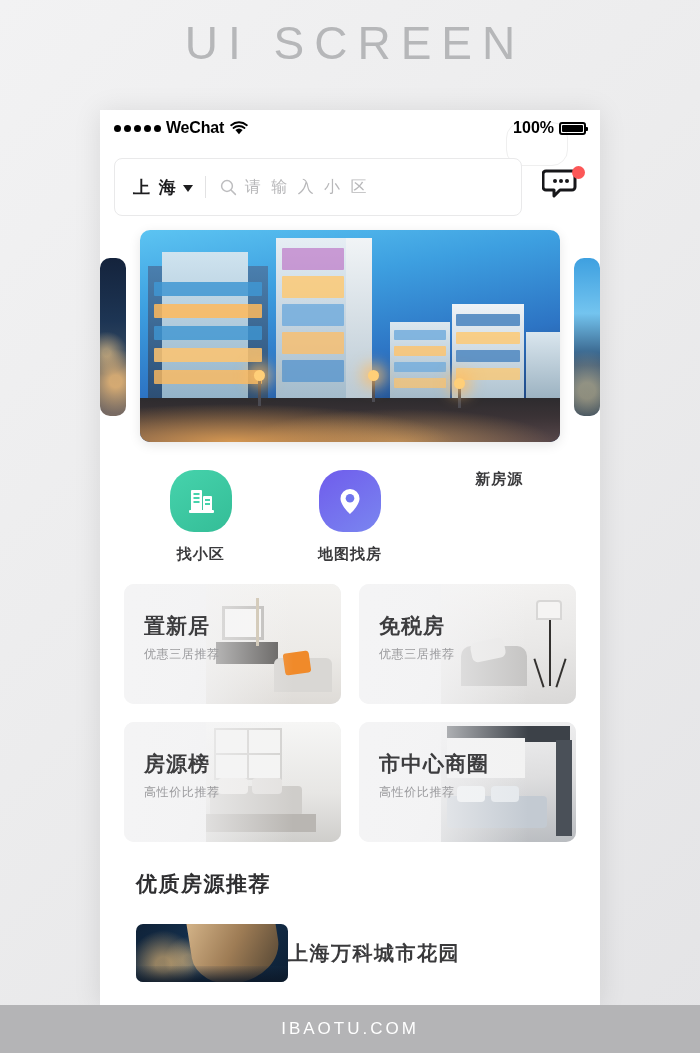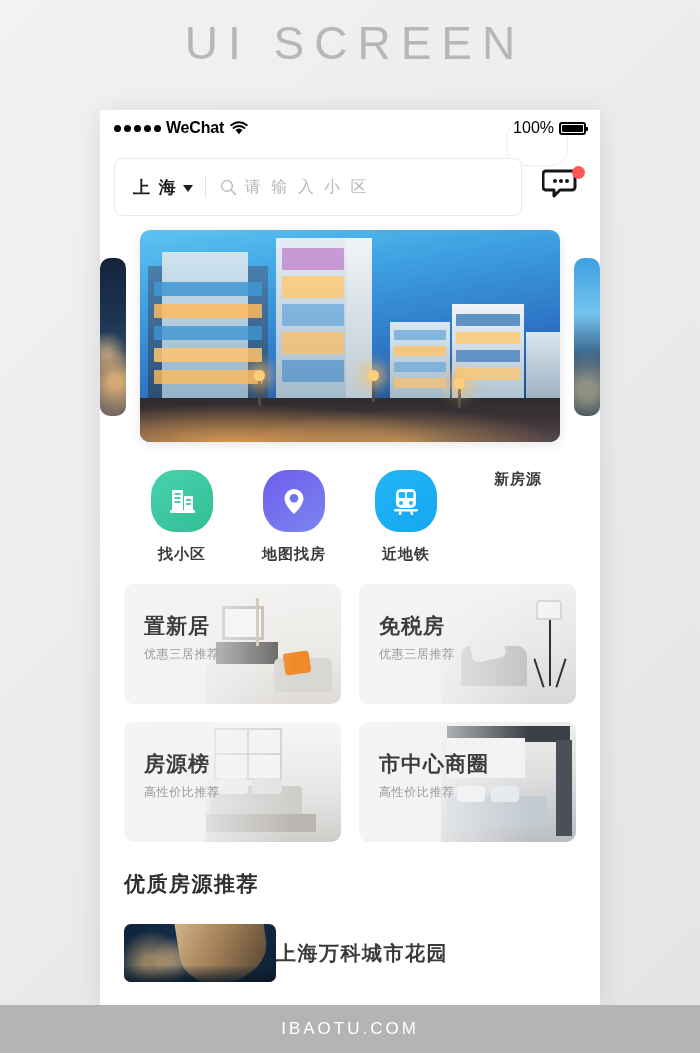--- a/index.html
+++ b/index.html
@@ -40,21 +40,21 @@
   .sb-left { display: flex; align-items: center; gap: 5px; flex: 1; }
   .sb-dots { display: flex; gap: 3px; }
   .sb-dots i { width: 7px; height: 7px; border-radius: 50%; background: #000; display: block; }
   .sb-carrier { font-size: 16px; font-weight: 700; color: #000; letter-spacing: -0.2px; }
   .sb-wifi { width: 18px; height: 14px; position: relative; margin-left: 1px; }
   .sb-time {
     position: absolute; left: 0; right: 0; text-align: center;
     font-size: 16px; font-weight: 700; color: #000; letter-spacing: -0.2px;
   }
   .sb-right { display: flex; align-items: center; gap: 5px; flex: 1; justify-content: flex-end; }
-  .sb-batt-pct { font-size: 16px; font-weight: 400; color: #000; }
+  .sb-batt-pct { font-size: 16px; font-weight: 700; color: #000; }
   .sb-batt {
     width: 27px; height: 13px; border: 2px solid #000; border-radius: 3px;
     position: relative; display: block;
   }
   .sb-batt::after {
     content: ""; position: absolute; right: -4px; top: 3.5px;
     width: 2px; height: 4px; background: #000; border-radius: 0 1px 1px 0;
   }
   .sb-batt i { position: absolute; inset: 1px; background: #000; border-radius: 1px; display: block; }
 
@@ -195,21 +195,21 @@
     position: absolute; inset: 0;
     background: linear-gradient(180deg, #f6f6f5 0%, #e7e6e4 60%, #cfcecb 100%);
   }
   .room-d {
     position: absolute; inset: 0;
     background: linear-gradient(175deg, #f1f1f2 0%, #dededf 48%, #b9bcc0 100%);
   }
   .shape { position: absolute; }
 
   
-  .rec-section { padding: 28px 24px 0 24px; }
+  .rec-section { padding: 28px 24px 0 36px; }
   .rec-title { font-size: 21px; font-weight: 700; color: #2f2f31; letter-spacing: 1.5px; }
   .rec-row { display: flex; align-items: center; margin-top: 26px; }
   .rec-thumb {
     width: 152px; height: 58px; border-radius: 7px; flex: none; overflow: hidden; position: relative;
     background: linear-gradient(130deg, #0f2238 0%, #163352 45%, #0d1f33 100%);
   }
   .rec-name { font-size: 20px; color: #3a3a3c; font-weight: 700; letter-spacing: 1.5px; }
 
   
   .footer {
@@ -355,35 +355,20 @@
     <div class="qa">
       <div class="qa-icon" style="background:linear-gradient(145deg,#6f5cec,#7a86f0);">
         <svg width="30" height="32" viewBox="0 0 30 32">
           <path d="M15 4 a9.5 9.5 0 0 1 9.5 9.5 c0 7-9.5 15.5-9.5 15.5 S5.5 20.5 5.5 13.5 A9.5 9.5 0 0 1 15 4 z" fill="#fff"></path>
           <circle cx="15" cy="13.2" r="4.3" fill="#7076ee"></circle>
         </svg>
       </div>
       <div class="qa-label">地图找房</div>
     </div>
 
-    <div class="qa">
-      <div class="qa-icon" style="background:linear-gradient(145deg,#21b6f7,#16a6ef);">
-        <svg width="30" height="32" viewBox="0 0 30 32">
-          <rect x="5" y="4" width="20" height="19" rx="5" fill="#fff"></rect>
-          <rect x="7.6" y="7" width="6.6" height="6" rx="1.2" fill="#21b6f7"></rect>
-          <rect x="15.8" y="7" width="6.6" height="6" rx="1.2" fill="#21b6f7"></rect>
-          <circle cx="10" cy="18" r="2" fill="#21b6f7"></circle>
-          <circle cx="20" cy="18" r="2" fill="#21b6f7"></circle>
-          <rect x="3" y="24" width="24" height="2.6" rx="1.3" fill="#fff"></rect>
-          <rect x="8" y="26" width="2.4" height="4" rx="1" fill="#fff" transform="rotate(18 9 28)"></rect>
-          <rect x="19.6" y="26" width="2.4" height="4" rx="1" fill="#fff" transform="rotate(-18 21 28)"></rect>
-        </svg>
-      </div>
-      <div class="qa-label">近地铁</div>
-    </div>
 
     <div class="qa">
       <div class="qa-label">新房源</div>
     </div>
   </div>
 
   <div class="promo-grid">
 
     <div class="promo">
       <div class="promo-photo">

